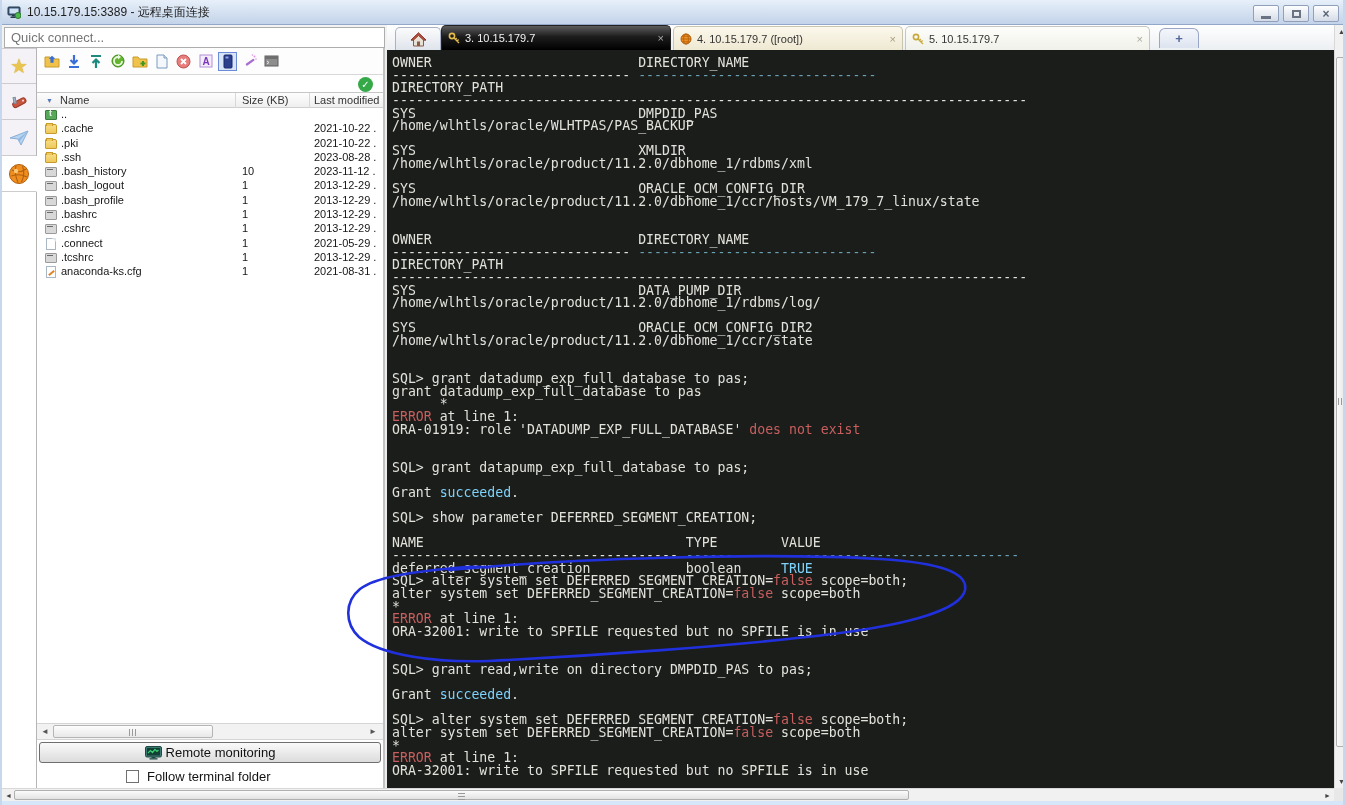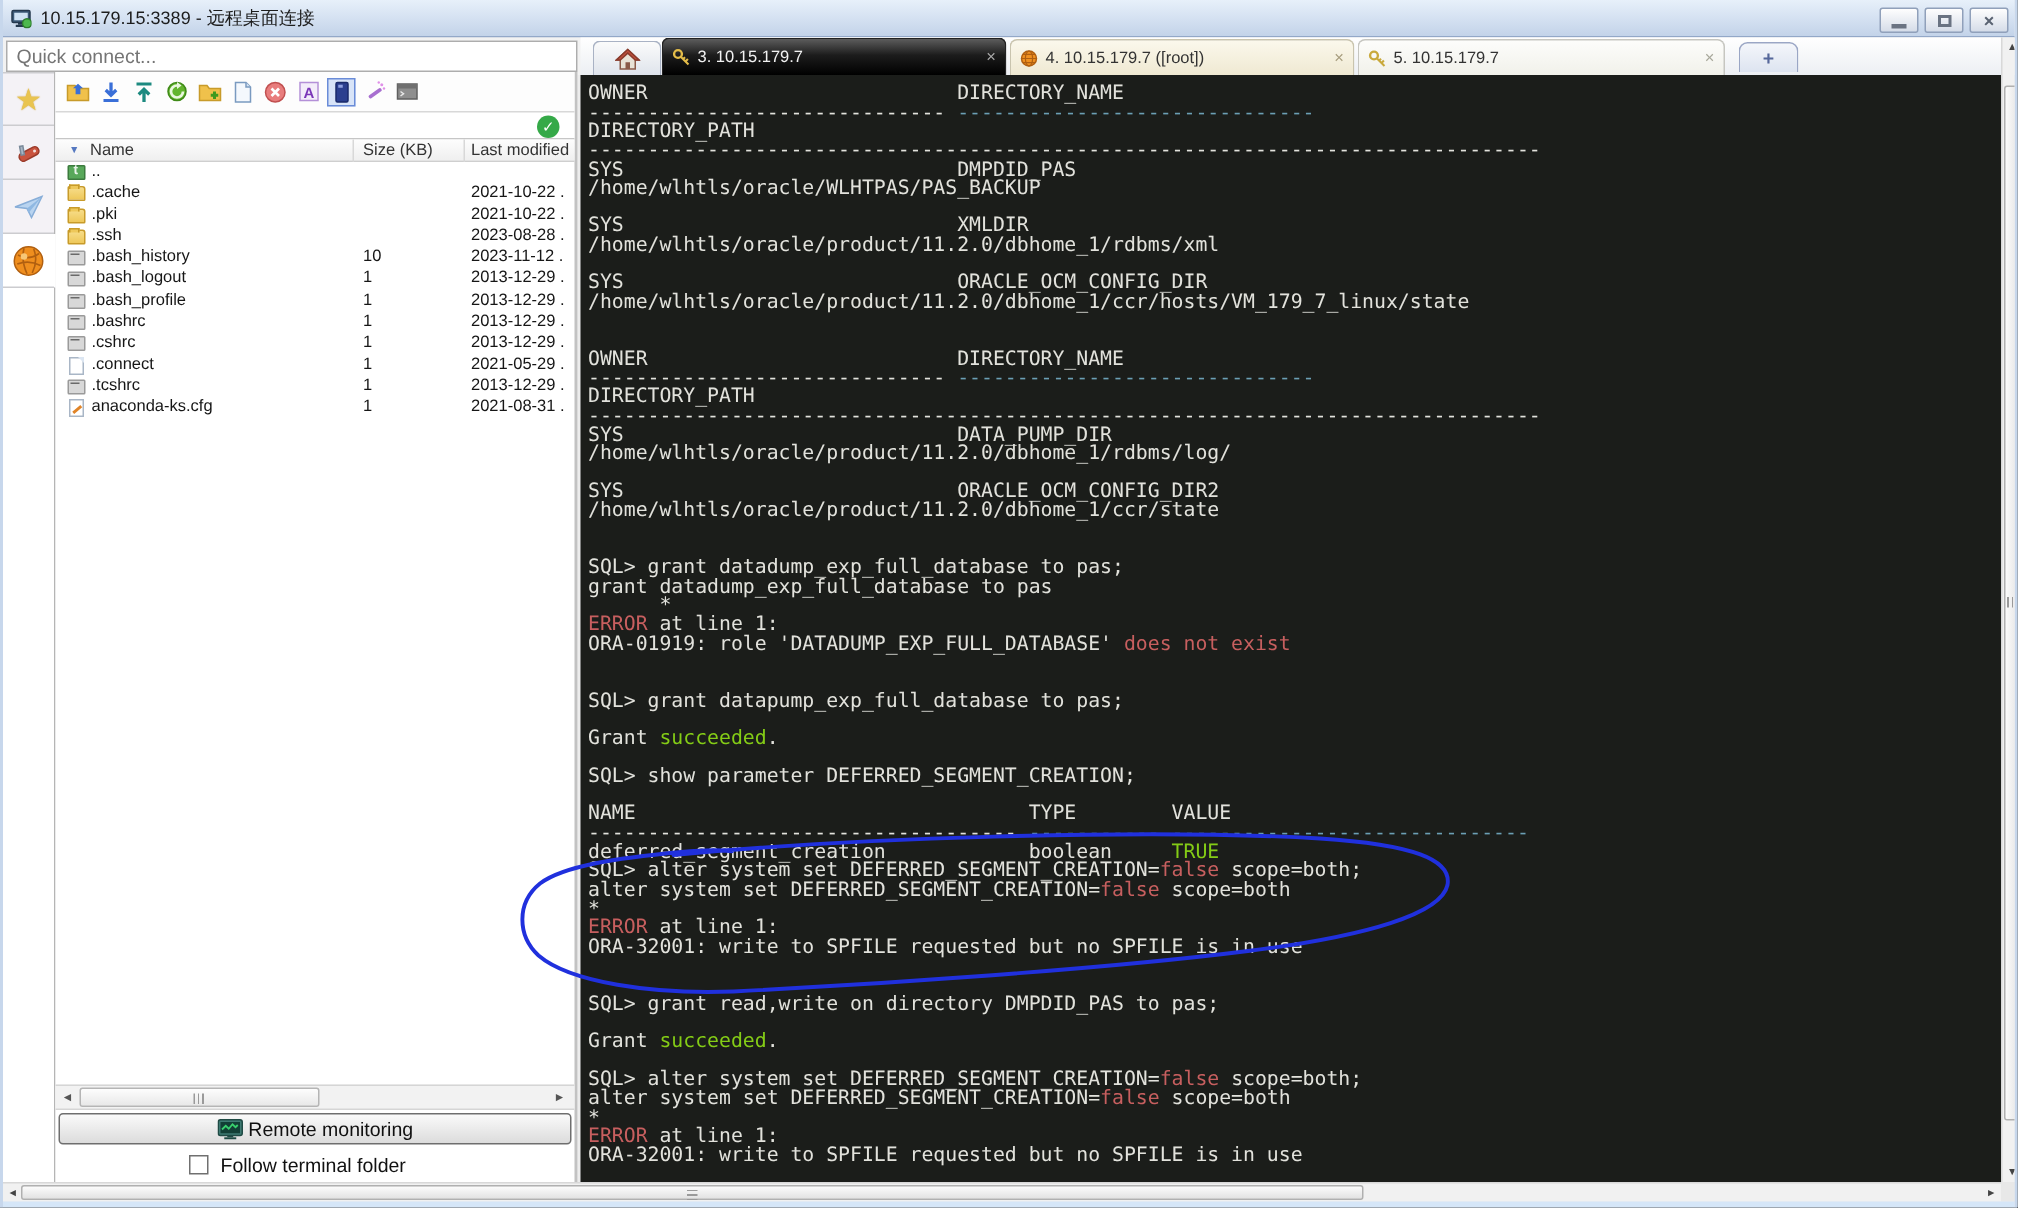--- a/index.html
+++ b/index.html
@@ -80,21 +80,21 @@
 
   .rmbtn{position:absolute;left:2px;top:694px;width:342px;height:21px;background:linear-gradient(#fafafa,#dcdcdc);border:1px solid #6e6e6e;border-radius:3px;display:flex;align-items:center;justify-content:center;gap:4px;font-size:13px;color:#111;cursor:pointer}
   .followrow{position:absolute;left:0;top:720px;width:100%;height:20px}
   .followrow .cb{position:absolute;left:89px;top:2px;width:13px;height:13px;border:1px solid #707070;background:#fff;cursor:pointer}
   .followrow .lbl{position:absolute;left:110px;top:1px;font-size:13px;color:#111}
 
   
   .terminal{position:absolute;left:385px;top:50px;width:947px;height:738px;background:#1b1d1a;overflow:hidden;cursor:text}
   .term-pre{padding:7px 0 0 5px;font-family:"DejaVu Sans Mono",monospace;font-size:13.2px;color:#e2e2dc}
   .tl{height:12.65px;line-height:12.65px;white-space:pre}
-  .f-w{color:#e2e2dc}.f-r{color:#c75f5f}.f-g{color:#84cc16}.f-c{color:#6b9fb4}
+  .f-w{color:#e2e2dc}.f-r{color:#c75f5f}.f-g{color:#7dd3fc}.f-c{color:#6b9fb4}
 
   
   .vscroll{position:absolute;left:1332px;top:25px;width:13px;height:763px;background:#f1f1f1;border-left:1px solid #d8d8d8}
   .vscroll .arr{position:absolute;left:0;width:13px;height:13px;display:flex;align-items:center;justify-content:center;font-size:7px;color:#444;cursor:pointer}
   .vthumb{position:absolute;left:1px;top:32px;width:11px;height:690px;background:linear-gradient(90deg,#fcfcfc,#e2e2e2);border:1px solid #b0b0b0;border-radius:2px;cursor:pointer}
   .vthumb .griph{top:50%;margin-top:-4px;left:50%;margin-left:-4px}
   .hscroll{position:absolute;left:0;top:788px;width:1332px;height:13px;background:#f1f1f1;border-top:1px solid #d8d8d8}
   .hscroll .arr{position:absolute;top:0;width:13px;height:12px;display:flex;align-items:center;justify-content:center;font-size:7px;color:#444;cursor:pointer}
   .hscroll .arr-l{left:0}.hscroll .arr-r{right:0}
   .hthumb{position:absolute;left:12px;top:1px;width:895px;height:10px;background:linear-gradient(#fcfcfc,#e2e2e2);border:1px solid #b0b0b0;border-radius:2px;cursor:pointer}

